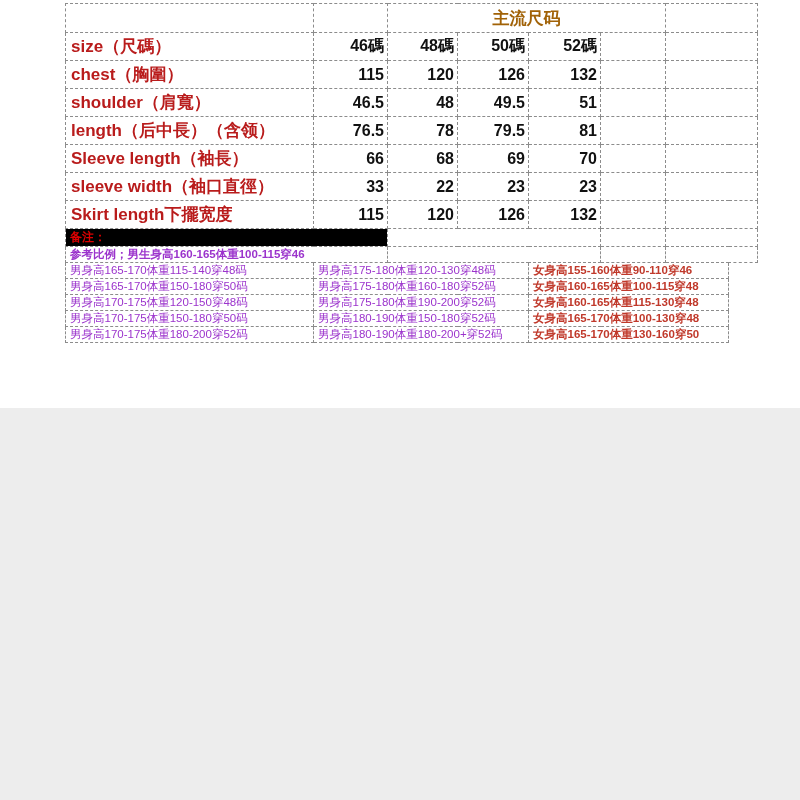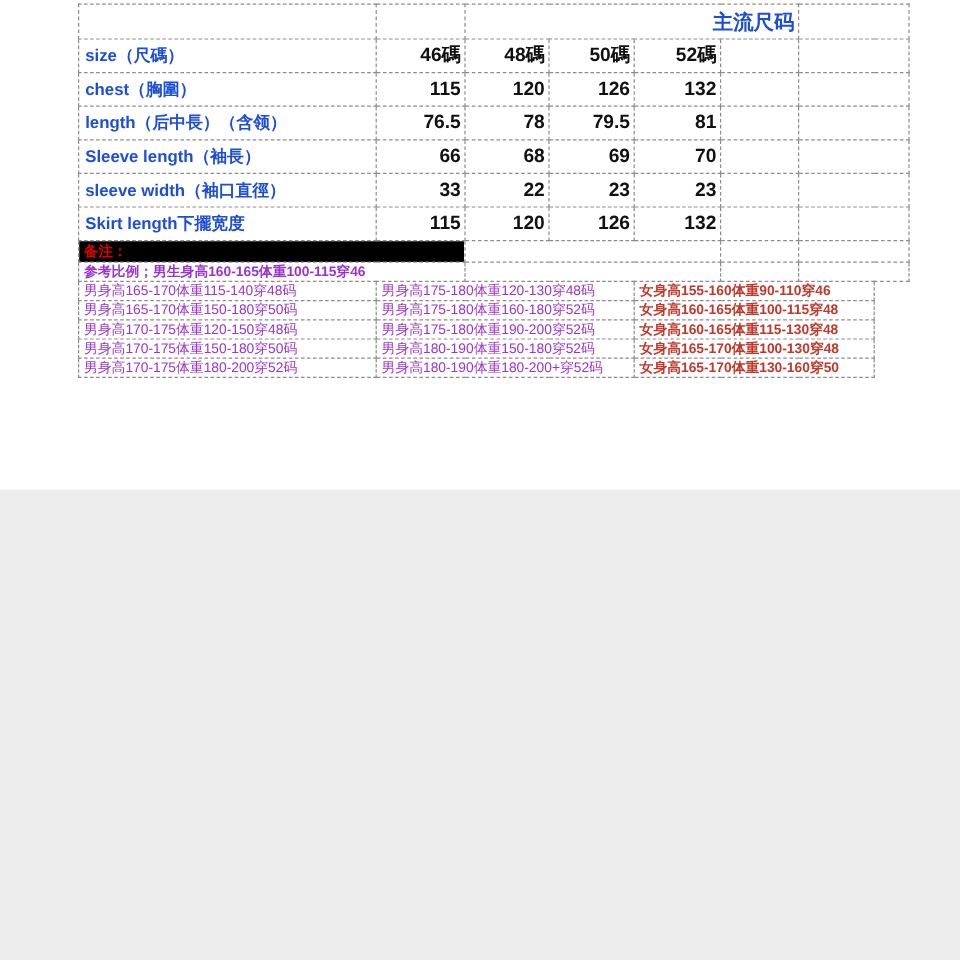--- a/index.html
+++ b/index.html
@@ -16,23 +16,23 @@
     vertical-align:middle;
     overflow:hidden;
     box-sizing:border-box;
   }
   td.no-border{border:none;}
   .title-cell{
     text-align:center;font-weight:bold;font-size:18px;color:#111;
     padding-left:188px;white-space:nowrap;
   }
   .subtitle-cell{
-    text-align:right;font-weight:bold;font-size:17px;color:#1d4ed8;white-space:nowrap;
+    text-align:center;font-weight:bold;font-size:17px;color:#a16207;white-space:nowrap;
   }
-  .label-cell{font-weight:bold;font-size:14px;color:#1d4ed8;white-space:nowrap;padding-left:5px;}
+  .label-cell{font-weight:bold;font-size:17px;color:#b91c1c;white-space:nowrap;padding-left:5px;}
   .value-cell{text-align:right;font-weight:bold;font-size:16px;color:#111;}
   .measure-cell{font-weight:bold;font-size:12px;color:#111;padding-left:4px;}
   .remark-cell{font-weight:bold;font-size:12px;color:#dd0000;background:#000000;padding-left:4px;}
   .ref-cell{font-weight:bold;font-size:11.5px;color:#9b33cc;white-space:nowrap;overflow:visible;padding-left:4px;margin-top:40px;}
   .note-male{font-weight:normal;font-size:11.5px;color:#9b33cc;white-space:nowrap;overflow:visible;padding-left:4px;}
   .note-female{font-weight:bold;font-size:11.5px;color:#c0392b;white-space:nowrap;overflow:visible;padding-left:4px;}
   .photo-section{
     position:absolute;left:0;top:408px;width:800px;height:392px;
     background:#ededed;
   }
@@ -68,20 +68,29 @@
       <td class="value-cell">52碼</td>
       <td></td>
           <td colspan="2"></td>
     </tr>
     <tr style="height:28px">
       <td class="label-cell">chest（胸圍）</td>
       <td class="value-cell">115</td>
       <td class="value-cell">120</td>
       <td class="value-cell">126</td>
       <td class="value-cell">132</td>
+      <td></td>
+          <td colspan="2"></td>
+    </tr>
+    <tr style="height:28px">
+      <td class="label-cell">shoulder（肩寬）</td>
+      <td class="value-cell">46.5</td>
+      <td class="value-cell">48</td>
+      <td class="value-cell">49.5</td>
+      <td class="value-cell">51</td>
       <td></td>
           <td colspan="2"></td>
     </tr>
     <tr style="height:28px">
       <td class="label-cell">length（后中長）（含领）</td>
       <td class="value-cell">76.5</td>
       <td class="value-cell">78</td>
       <td class="value-cell">79.5</td>
       <td class="value-cell">81</td>
       <td></td>

